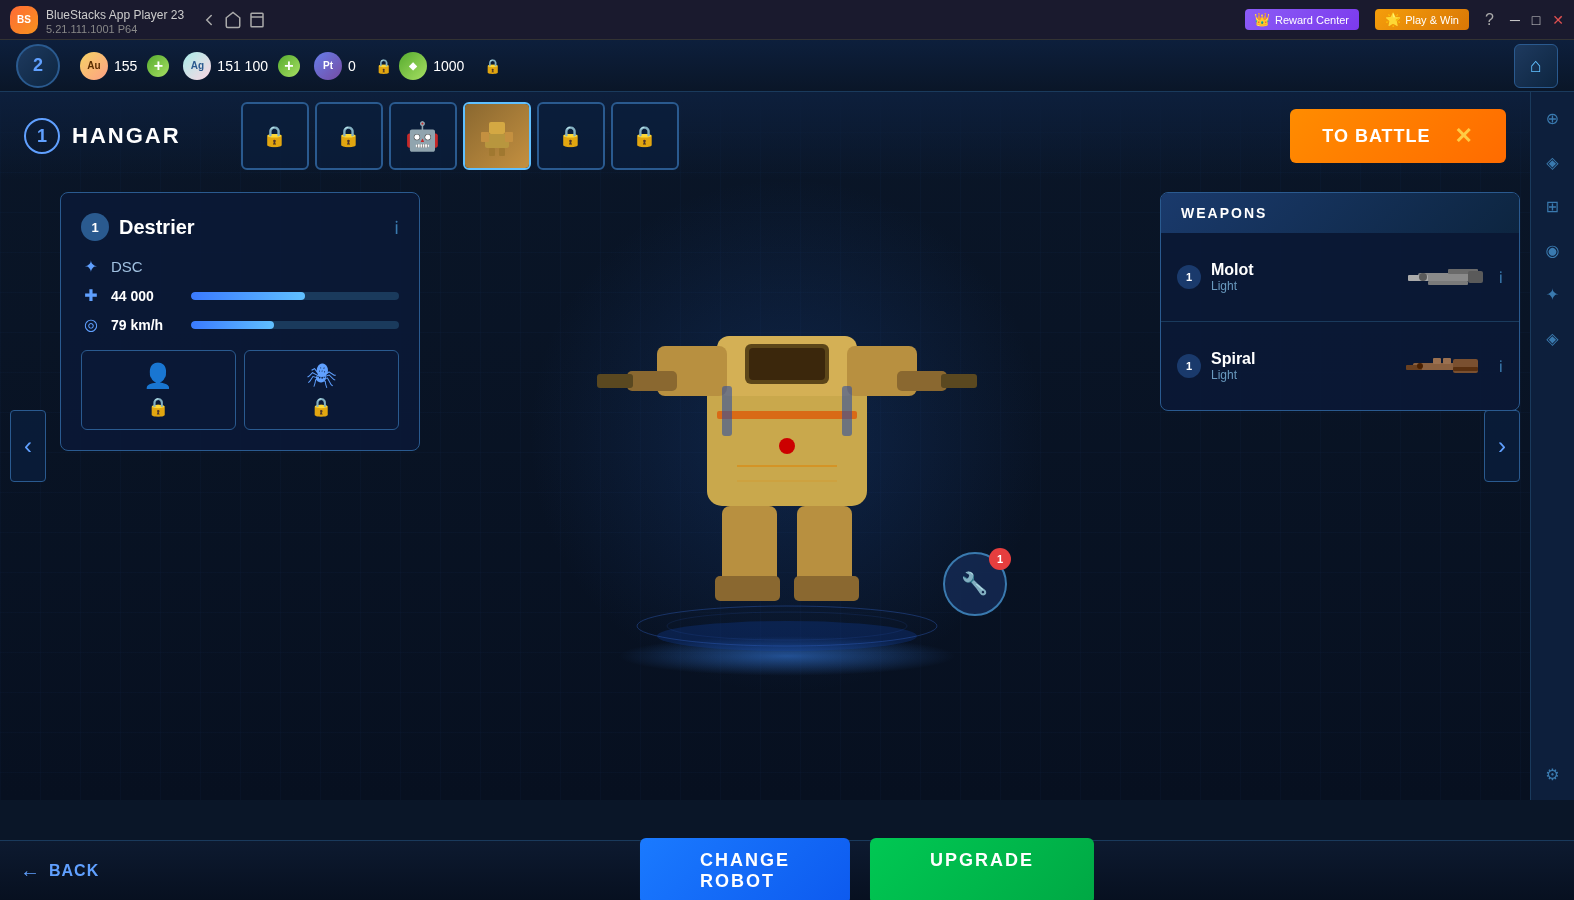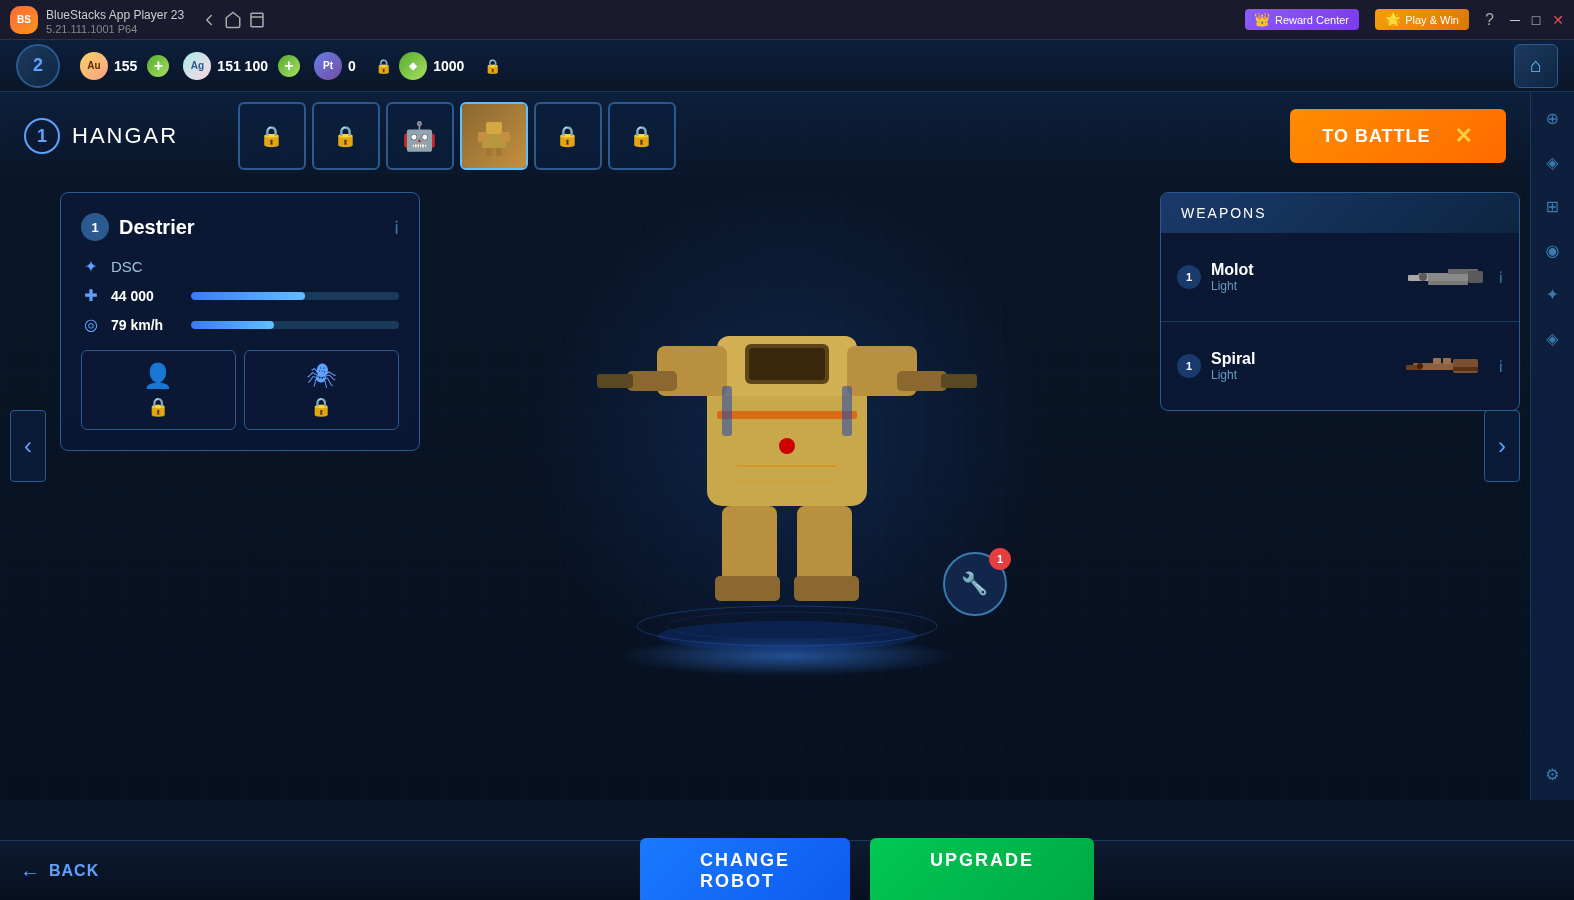--- a/index.html
+++ b/index.html
@@ -96,21 +96,21 @@
       display: flex; align-items: center; justify-content: center;
       color: white; font-weight: bold; font-size: 10px;
     }
     .currency-icon-green {
       width: 28px; height: 28px;
       background: linear-gradient(135deg, #56ab2f, #a8e063);
       border-radius: 50%;
       display: flex; align-items: center; justify-content: center;
       color: white; font-weight: bold; font-size: 10px;
     }
-    .currency-value { color: white; font-size: 14px; font-weight: bold; }
+    .currency-value { color: white; font-size: 14px; font-weight: normal; }
     .plus-btn {
       width: 22px; height: 22px;
       background: linear-gradient(135deg, #56ab2f, #a8e063);
       border-radius: 50%;
       display: flex; align-items: center; justify-content: center;
       color: white; font-size: 16px; font-weight: bold;
       cursor: pointer; margin-left: 4px;
     }
     .lock-icon-sm {
       color: #5a8a9f; font-size: 14px; margin: 0 6px;
@@ -163,21 +163,21 @@
       display: flex; align-items: center; gap: 12px;
     }
     .hangar-num {
       width: 36px; height: 36px;
       border: 2px solid #60a0ff;
       border-radius: 50%;
       display: flex; align-items: center; justify-content: center;
       color: #60a0ff; font-size: 18px; font-weight: bold;
     }
     .hangar-title {
-      color: white; font-size: 22px; font-weight: normal;
+      color: white; font-size: 22px; font-weight: bold;
       letter-spacing: 2px;
     }
     .hangar-slots {
       display: flex; gap: 6px; margin-left: 60px; align-items: center;
     }
     .hangar-slot {
       width: 68px; height: 68px;
       background: rgba(10,30,60,0.7);
       border: 2px solid #2a5a8f;
       border-radius: 6px;
@@ -310,21 +310,21 @@
       top: 100px;
       width: 360px;
       background: rgba(10, 25, 55, 0.85);
       border: 1px solid #2a5a8f;
       border-radius: 8px;
       overflow: hidden;
       z-index: 10;
     }
     .weapons-title {
       background: linear-gradient(135deg, #1a3a6c, #0d2540);
-      color: white; font-size: 14px; font-weight: normal;
+      color: white; font-size: 14px; font-weight: bold;
       letter-spacing: 2px; padding: 12px 20px;
       text-transform: uppercase;
     }
     .weapon-item {
       display: flex; align-items: center;
       padding: 14px 16px;
       border-bottom: 1px solid #1a3a5c;
       cursor: pointer;
       position: relative;
     }

